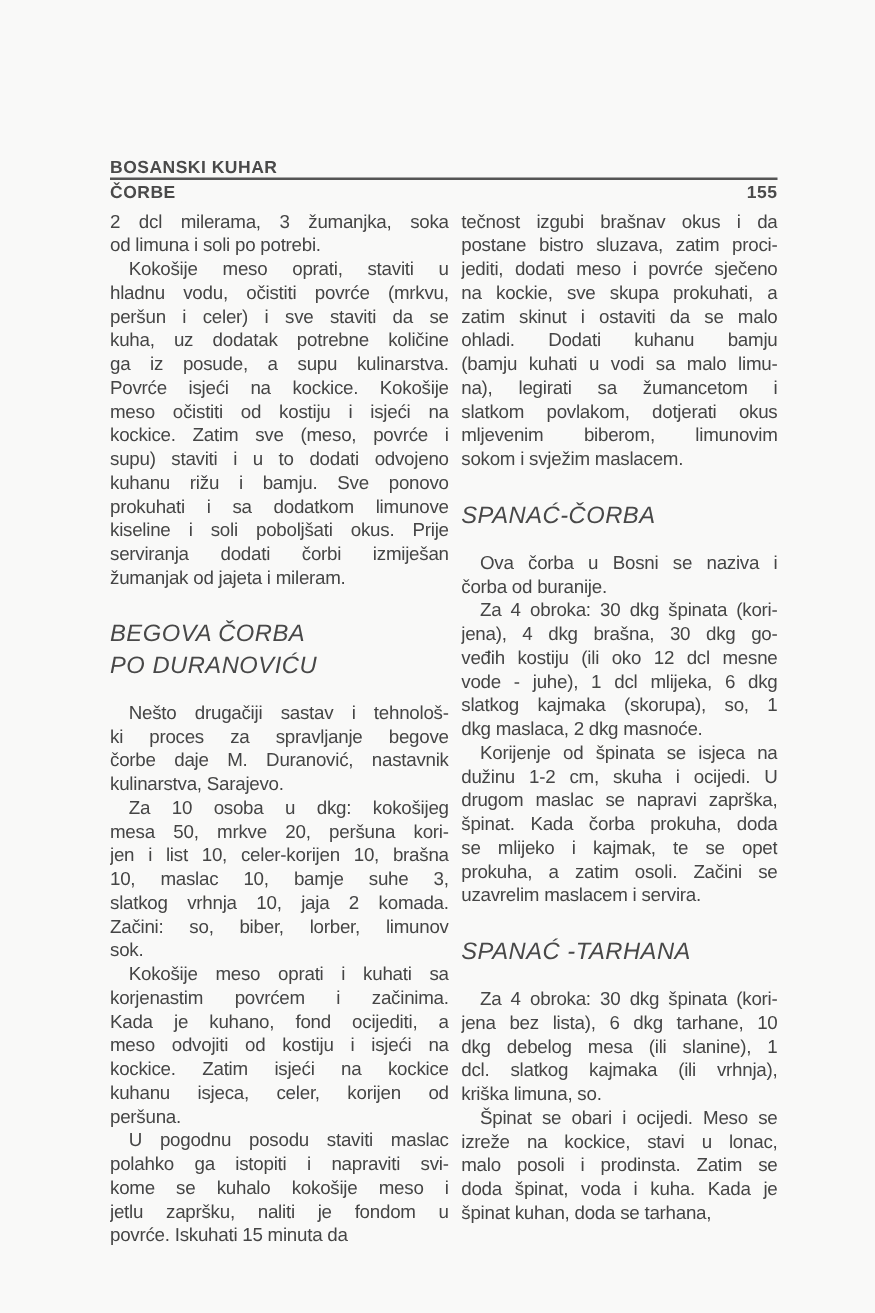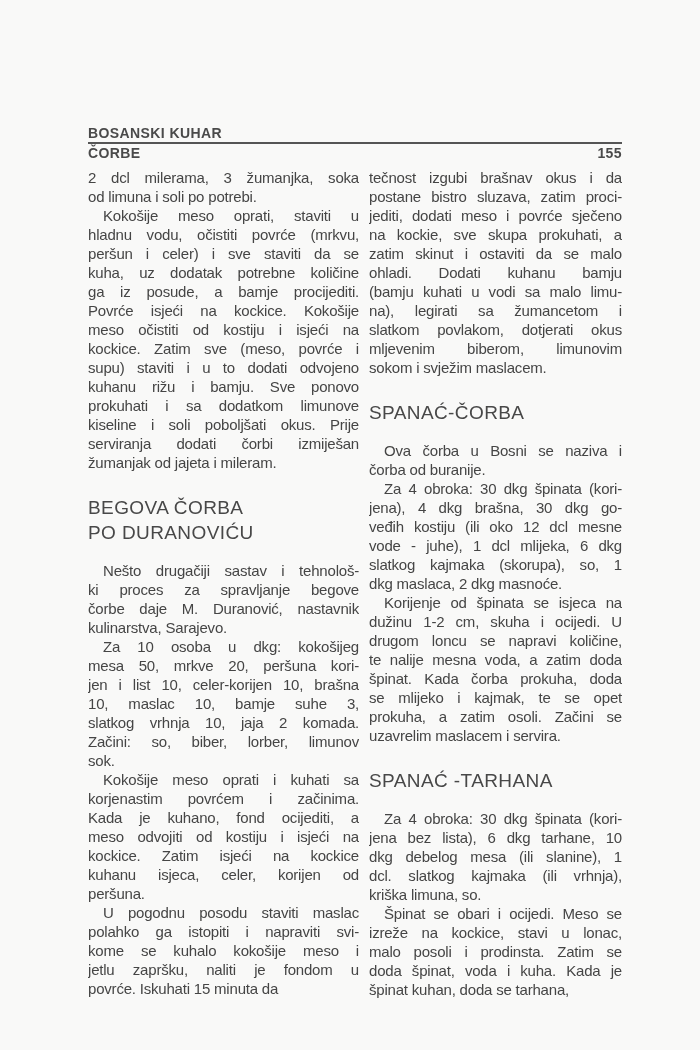--- a/index.html
+++ b/index.html
@@ -68,20 +68,21 @@
   .heading {
     font-size: 19px;
     line-height: 25px;
     letter-spacing: 0.4px;
     color: #484848;
     margin: 23px 0 16px 0;
   }
   .heading .line {
     text-align: right;
     text-align-last: left;
+    font-style: italic;
   }
 </style>
 </head>
 <body>
 
 <div class="page">
   <div class="content">
 
     <div class="running-head book-title">BOSANSKI KUHAR</div>
 
@@ -96,21 +97,21 @@
       <div class="col col-left">
           <div class="para">
             <div class="line">2 dcl milerama, 3 žumanjka, soka</div>
             <div class="line last">od limuna i soli po potrebi.</div>
           </div>
           <div class="para indent">
             <div class="line">Kokošije meso oprati, staviti u</div>
             <div class="line">hladnu vodu, očistiti povrće (mrkvu,</div>
             <div class="line">peršun i celer) i sve staviti da se</div>
             <div class="line">kuha, uz dodatak potrebne količine</div>
-            <div class="line">ga iz posude, a bamje procijediti.</div>
+            <div class="line">ga iz posude, a supu kulinarstva.</div>
             <div class="line">Povrće isjeći na kockice. Kokošije</div>
             <div class="line">meso očistiti od kostiju i isjeći na</div>
             <div class="line">kockice. Zatim sve (meso, povrće i</div>
             <div class="line">supu) staviti i u to dodati odvojeno</div>
             <div class="line">kuhanu rižu i bamju. Sve ponovo</div>
             <div class="line">prokuhati i sa dodatkom limunove</div>
             <div class="line">kiseline i soli poboljšati okus. Prije</div>
             <div class="line">serviranja dodati čorbi izmiješan</div>
             <div class="line last">žumanjak od jajeta i mileram.</div>
           </div>
@@ -175,22 +176,21 @@
             <div class="line">Za 4 obroka: 30 dkg špinata (kori-</div>
             <div class="line">jena), 4 dkg brašna, 30 dkg go-</div>
             <div class="line">veđih kostiju (ili oko 12 dcl mesne</div>
             <div class="line">vode - juhe), 1 dcl mlijeka, 6 dkg</div>
             <div class="line">slatkog kajmaka (skorupa), so, 1</div>
             <div class="line last">dkg maslaca, 2 dkg masnoće.</div>
           </div>
           <div class="para indent">
             <div class="line">Korijenje od špinata se isjeca na</div>
             <div class="line">dužinu 1-2 cm, skuha i ocijedi. U</div>
-            <div class="line">drugom loncu se napravi količine,</div>
-            <div class="line">te nalije mesna voda, a zatim doda</div>
+            <div class="line">drugom maslac se napravi zaprška,</div>
             <div class="line">špinat. Kada čorba prokuha, doda</div>
             <div class="line">se mlijeko i kajmak, te se opet</div>
             <div class="line">prokuha, a zatim osoli. Začini se</div>
             <div class="line last">uzavrelim maslacem i servira.</div>
           </div>
           <div class="heading">
             <div class="line last">SPANAĆ -TARHANA</div>
           </div>
           <div class="para indent">
             <div class="line">Za 4 obroka: 30 dkg špinata (kori-</div>

